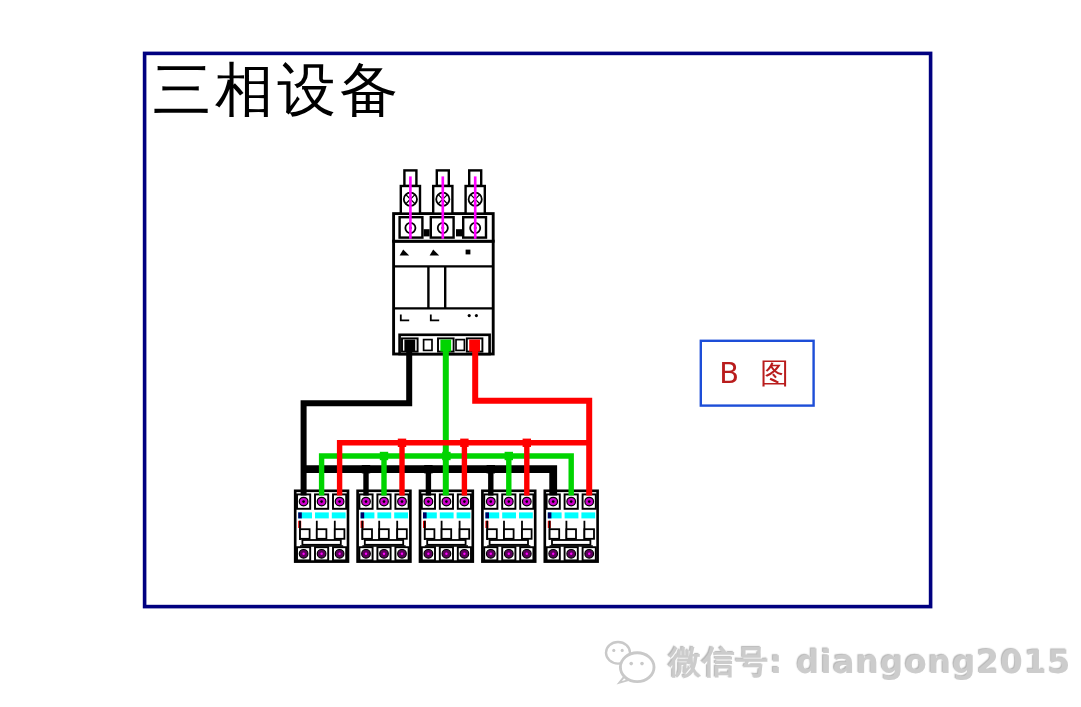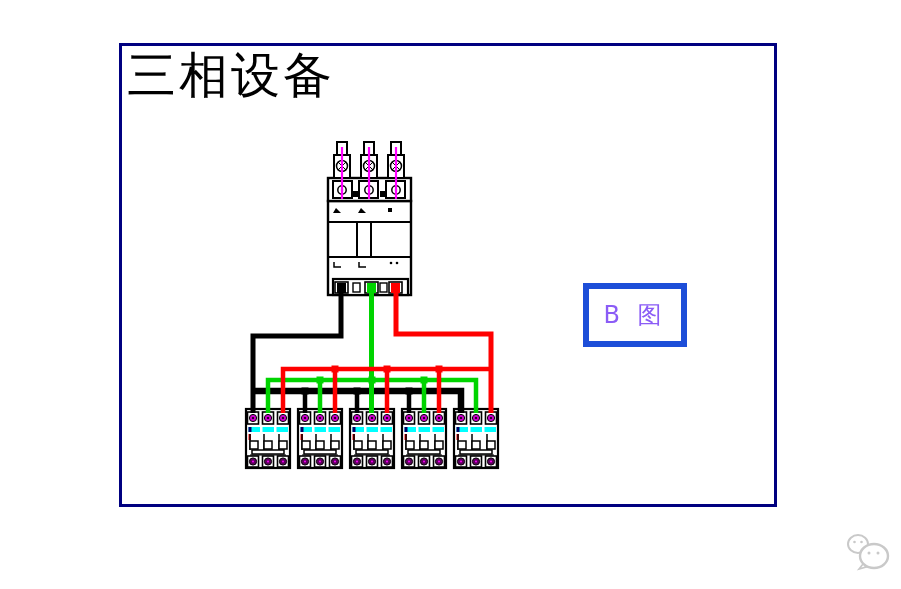--- a/index.html
+++ b/index.html
@@ -12,23 +12,23 @@
     position:absolute;left:119px;top:43px;width:652px;height:458px;
     border:3px solid #000080;background:transparent;
   }
   .page-title{
     position:absolute;left:127px;top:49px;
     font-size:49px;line-height:1.1;color:#000;letter-spacing:3px;font-weight:500;
   }
   .circuit-svg{position:absolute;left:0;top:0;width:901px;height:589px;}
   .label-box{
     position:absolute;left:583px;top:283px;width:92px;height:52px;
-    border:6px solid #1d4ed8;background:#fff;
+    border:2px solid #1d4ed8;background:#fff;
     display:flex;align-items:center;justify-content:center;
-    font-size:24px;color:#8b5cf6;letter-spacing:5px;
+    font-size:24px;color:#b91c1c;letter-spacing:5px;
   }
   .watermark{
     position:absolute;right:8px;bottom:16px;
     display:flex;align-items:center;gap:7px;
   }
   .wm-text{
     font-size:27px;font-weight:bold;color:#cccccc;
     text-shadow:1px 1px 1px #ffffff,-1px -1px 1px #b5b5b5;
     letter-spacing:1px;
   }
@@ -186,13 +186,14 @@
 <div class="watermark">
   <svg width="48" height="42" viewBox="0 0 48 42">
     <ellipse cx="13" cy="13" rx="10" ry="9" fill="#ffffff" stroke="#c9c9c9" stroke-width="2"></ellipse>
     <circle cx="9.5" cy="11" r="1.3" fill="#c9c9c9"></circle>
     <circle cx="16.5" cy="11" r="1.3" fill="#c9c9c9"></circle>
     <ellipse cx="29" cy="25" rx="14" ry="12" fill="#ffffff" stroke="#c9c9c9" stroke-width="2.4"></ellipse>
     <circle cx="24" cy="22" r="1.5" fill="#c9c9c9"></circle>
     <circle cx="33" cy="22" r="1.5" fill="#c9c9c9"></circle>
     <path d="M18 33 l-4 5 l7 -2 z" fill="#ffffff" stroke="#c9c9c9" stroke-width="1.6"></path>
   </svg>
+  <span class="wm-text">微信号: diangong2015</span>
 </div>
 
 </body></html>

